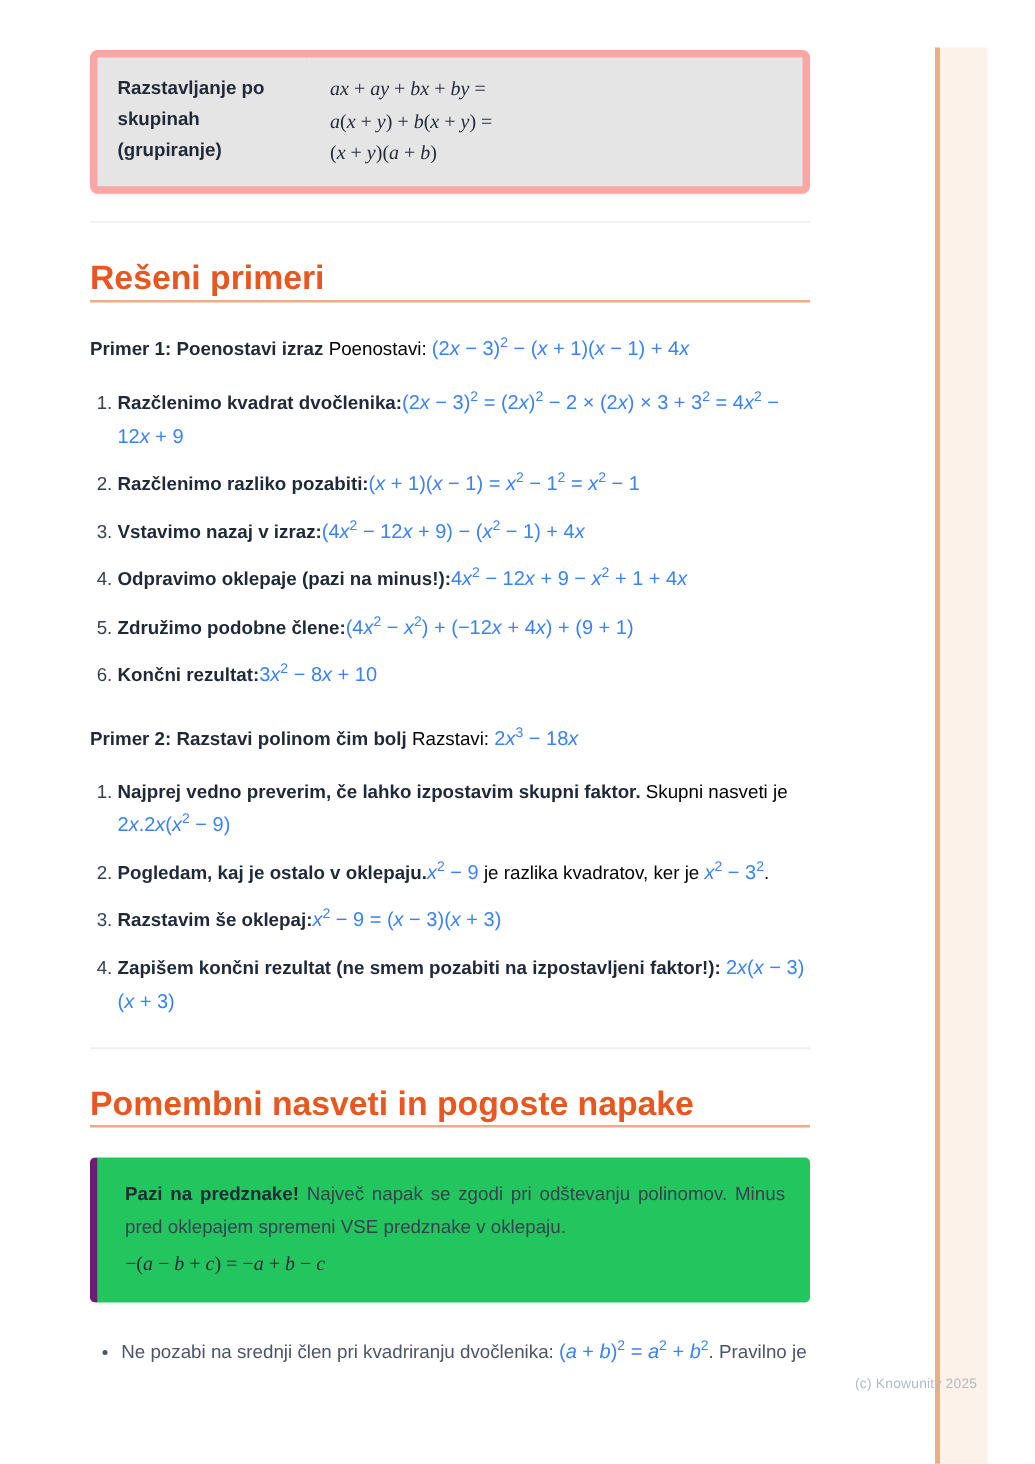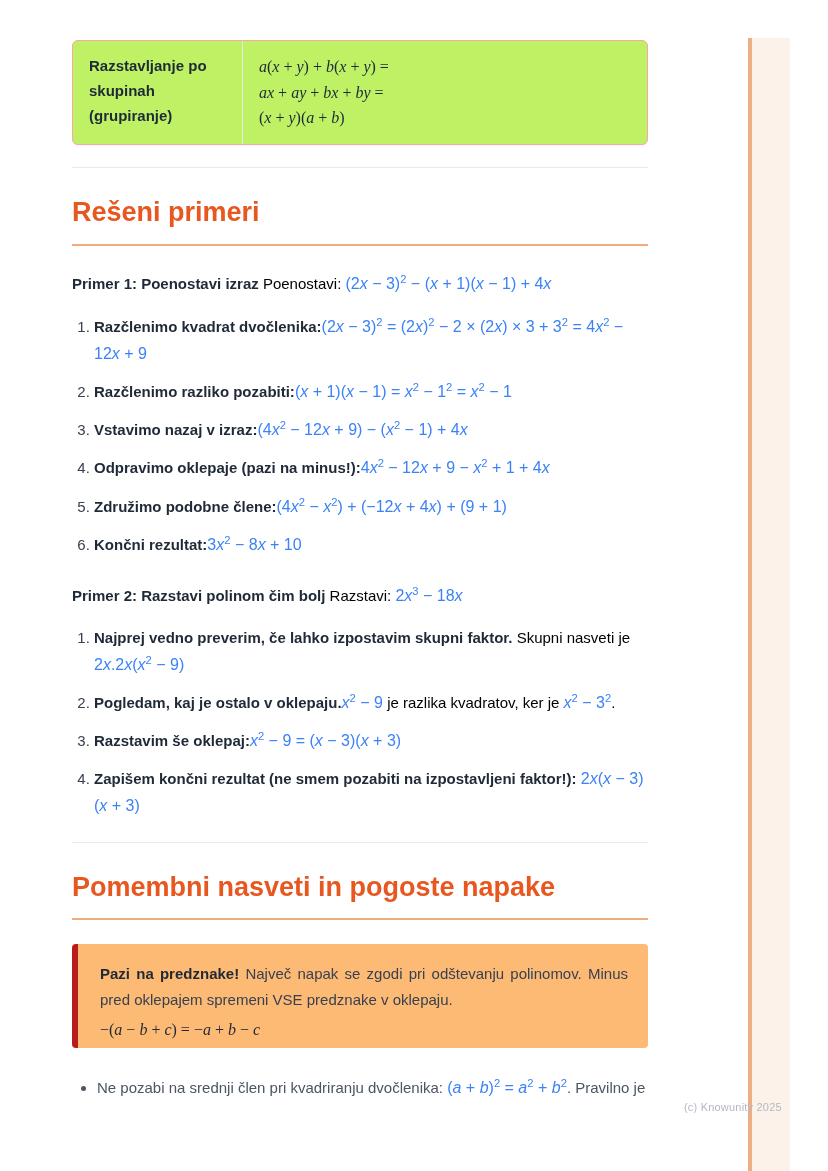--- a/index.html
+++ b/index.html
@@ -6,55 +6,55 @@
   body{
     width:828px;height:1171px;position:relative;overflow:hidden;
     background:#ffffff;
     font-family:"Liberation Sans","DejaVu Sans",sans-serif;
     -webkit-font-smoothing:antialiased;
   }
   .content{position:absolute;left:72px;top:40px;width:576px;}
 
   
   .lookup-table{
-    display:flex;border:1px solid #fca5a5;border-radius:6px;
-    background:#bef264;box-shadow:0 1px 2px rgba(16,24,40,.05);
+    display:flex;border:6px solid #fca5a5;border-radius:6px;
+    background:#e5e5e5;box-shadow:0 1px 2px rgba(16,24,40,.05);
     font-size:15px;line-height:1.66;color:#374151;
   }
   .lookup-table .cell{padding:13px 16px;}
   .cell.term{width:137px;border-right:1px solid #e5e7eb;font-weight:700;color:#1f2937;}
   .cell.desc{width:241px;border-right:1px solid #e5e7eb;color:#3f4756;}
   .cell.formula{flex:1;color:#1f2937;}
   .math-line{font-family:"Liberation Serif","DejaVu Serif",serif;font-size:16px;line-height:1.6;}
   .math-line i, .seg-m i{font-style:italic;}
   sup{font-size:.7em;line-height:0;}
 
   
   .divider{border:none;border-top:1px solid #e7e9ec;margin:22px 0 0 0;}
   h1.section{
     font-size:27px;line-height:1.25;font-weight:700;color:#e8571f;
-    margin:28px 0 0 0;padding-bottom:14px;border-bottom:2px solid #f2ab80;
+    margin:28px 0 0 0;padding-bottom:0;border-bottom:2px solid #f2ab80;
   }
 
   
   .primer{margin:24px 0 0 0;font-size:15px;line-height:1.7;}
   .seg-b{font-weight:700;color:#1f2937;}
   .seg-n{color:#000000;}
   .seg-n2{color:#4b5563;}
   .seg-c{color:#374151;}
   .seg-m{font-family:Liberation Sans, sans-serif;font-size:16px;color:#3b82f6;}
 
   
   ol.steps{margin:16px 0 0 0;padding:0 0 0 22px;font-size:15px;line-height:1.7;color:#374151;}
   ol.steps li{margin-bottom:11px;}
 
   
   .callout{
-    margin-top:24px;background:#fdba74;border-left:6px solid #b91c1c;
-    border-radius:4px;padding:17px 20px 5px 22px;
+    margin-top:24px;background:#22c55e;border-left:6px solid #701a75;
+    border-radius:4px;padding:17px 20px 17px 22px;
     font-size:15px;line-height:1.72;
   }
   .callout .callout-text{text-align:justify;}
   .callout .callout-formula{margin-top:4px;color:#1f2937;}
 
   
   ul.notes{margin:26px 0 0 0;padding:0 0 0 25px;font-size:15px;line-height:1.72;color:#4b5563;}
   ul.notes li{margin-bottom:10px;}
 
   
@@ -68,22 +68,22 @@
   }
 </style>
 </head>
 <body>
 
 <div class="content">
 
   <div class="lookup-table">
     <div class="cell term">Razstavljanje po skupinah (grupiranje)</div>
     <div class="cell formula">
+      <div class="math-line"><i>a</i><i>x</i> + <i>a</i><i>y</i> + <i>b</i><i>x</i> + <i>b</i><i>y</i> =</div>
       <div class="math-line"><i>a</i>(<i>x</i> + <i>y</i>) + <i>b</i>(<i>x</i> + <i>y</i>) =</div>
-      <div class="math-line"><i>a</i><i>x</i> + <i>a</i><i>y</i> + <i>b</i><i>x</i> + <i>b</i><i>y</i> =</div>
       <div class="math-line">(<i>x</i> + <i>y</i>)(<i>a</i> + <i>b</i>)</div>
     </div>
   </div>
 
   <hr class="divider">
 
   <h1 class="section">Rešeni primeri</h1>
 
   <p class="primer"><span class="seg-b">Primer 1: Poenostavi izraz</span><span class="seg-n"> Poenostavi: </span><span class="seg-m">(2<i>x</i> − 3)<sup>2</sup> − (<i>x</i> + 1)(<i>x</i> − 1) + 4<i>x</i></span></p>
 

